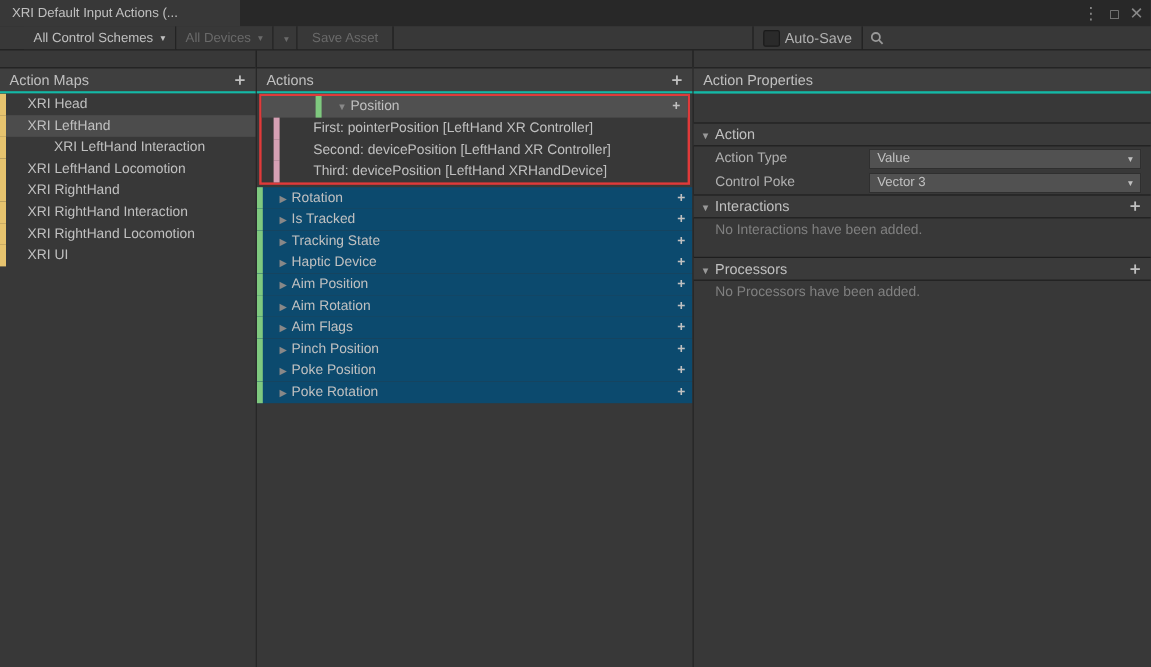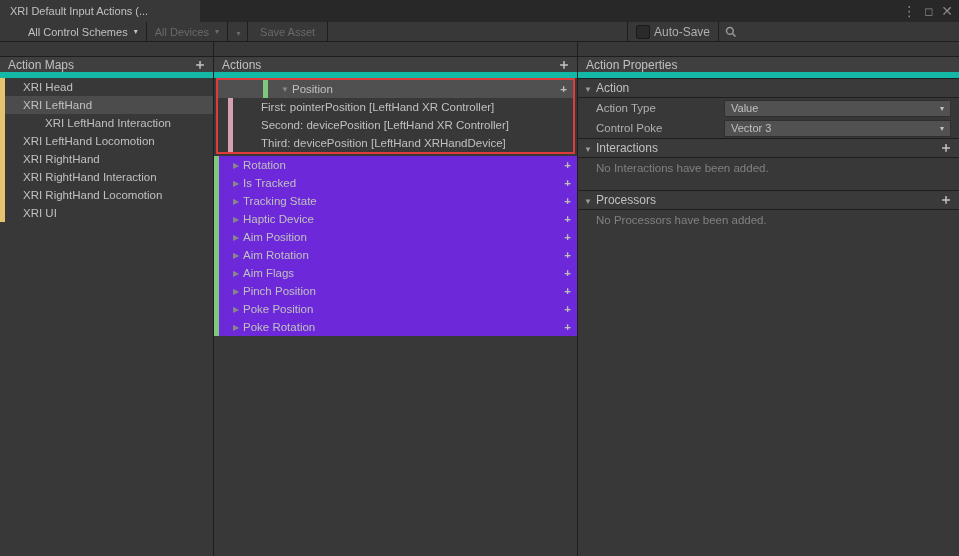--- a/index.html
+++ b/index.html
@@ -103,21 +103,21 @@
       padding-top: 14px;
     }
     .panel-column:last-child { border-right: none; }
     .col-maps { width: 214px; }
     .col-actions { width: 364px; }
     .col-props { flex: 1; }
     .panel-header {
       height: 22px;
       background: #3f3f3f;
       border-top: 1px solid #1e1e1e;
-      border-bottom: 6px solid #14b8a6;
+      border-bottom: 2px solid #14b8a6;
       display: flex;
       align-items: center;
       justify-content: space-between;
       padding: 0 6px 0 8px;
       font-size: 12px;
       color: #c0c0c0;
       font-weight: 500;
     }
     .plus-btn {
       width: 14px; height: 14px;
@@ -156,38 +156,38 @@
       text-align: center;
       font-size: 8px;
       color: #888;
       user-select: none;
       cursor: pointer;
     }
     .expander.expanded::before { content: "▼"; }
     .expander.collapsed::before { content: "▶"; }
     .row-label { flex: 1; overflow: hidden; white-space: nowrap; text-overflow: ellipsis; }
     .list-row.action-root {
-      background: #6d28d9;
+      background: #0c4a6e;
       justify-content: space-between;
     }
     .list-row.action-root.selected-action {
       background: #505050;
       padding-left: 45px;
     }
     .red-box-wrap {
       border: 2px solid #e03a3a;
       margin: 0 2px 2px 2px;
     }
     .action-add {
       padding-right: 6px;
       color: #c0c0c0;
       font-weight: bold;
       cursor: pointer;
     }
-    .props-body { padding: 0; }
+    .props-body { padding: 0; margin-top: 24px; }
     .section-header {
       height: 20px;
       background: #3a3a3a;
       border-top: 1px solid #1e1e1e;
       border-bottom: 1px solid #1e1e1e;
       display: flex;
       align-items: center;
       justify-content: space-between;
       padding: 0 6px;
       color: #c0c0c0;

